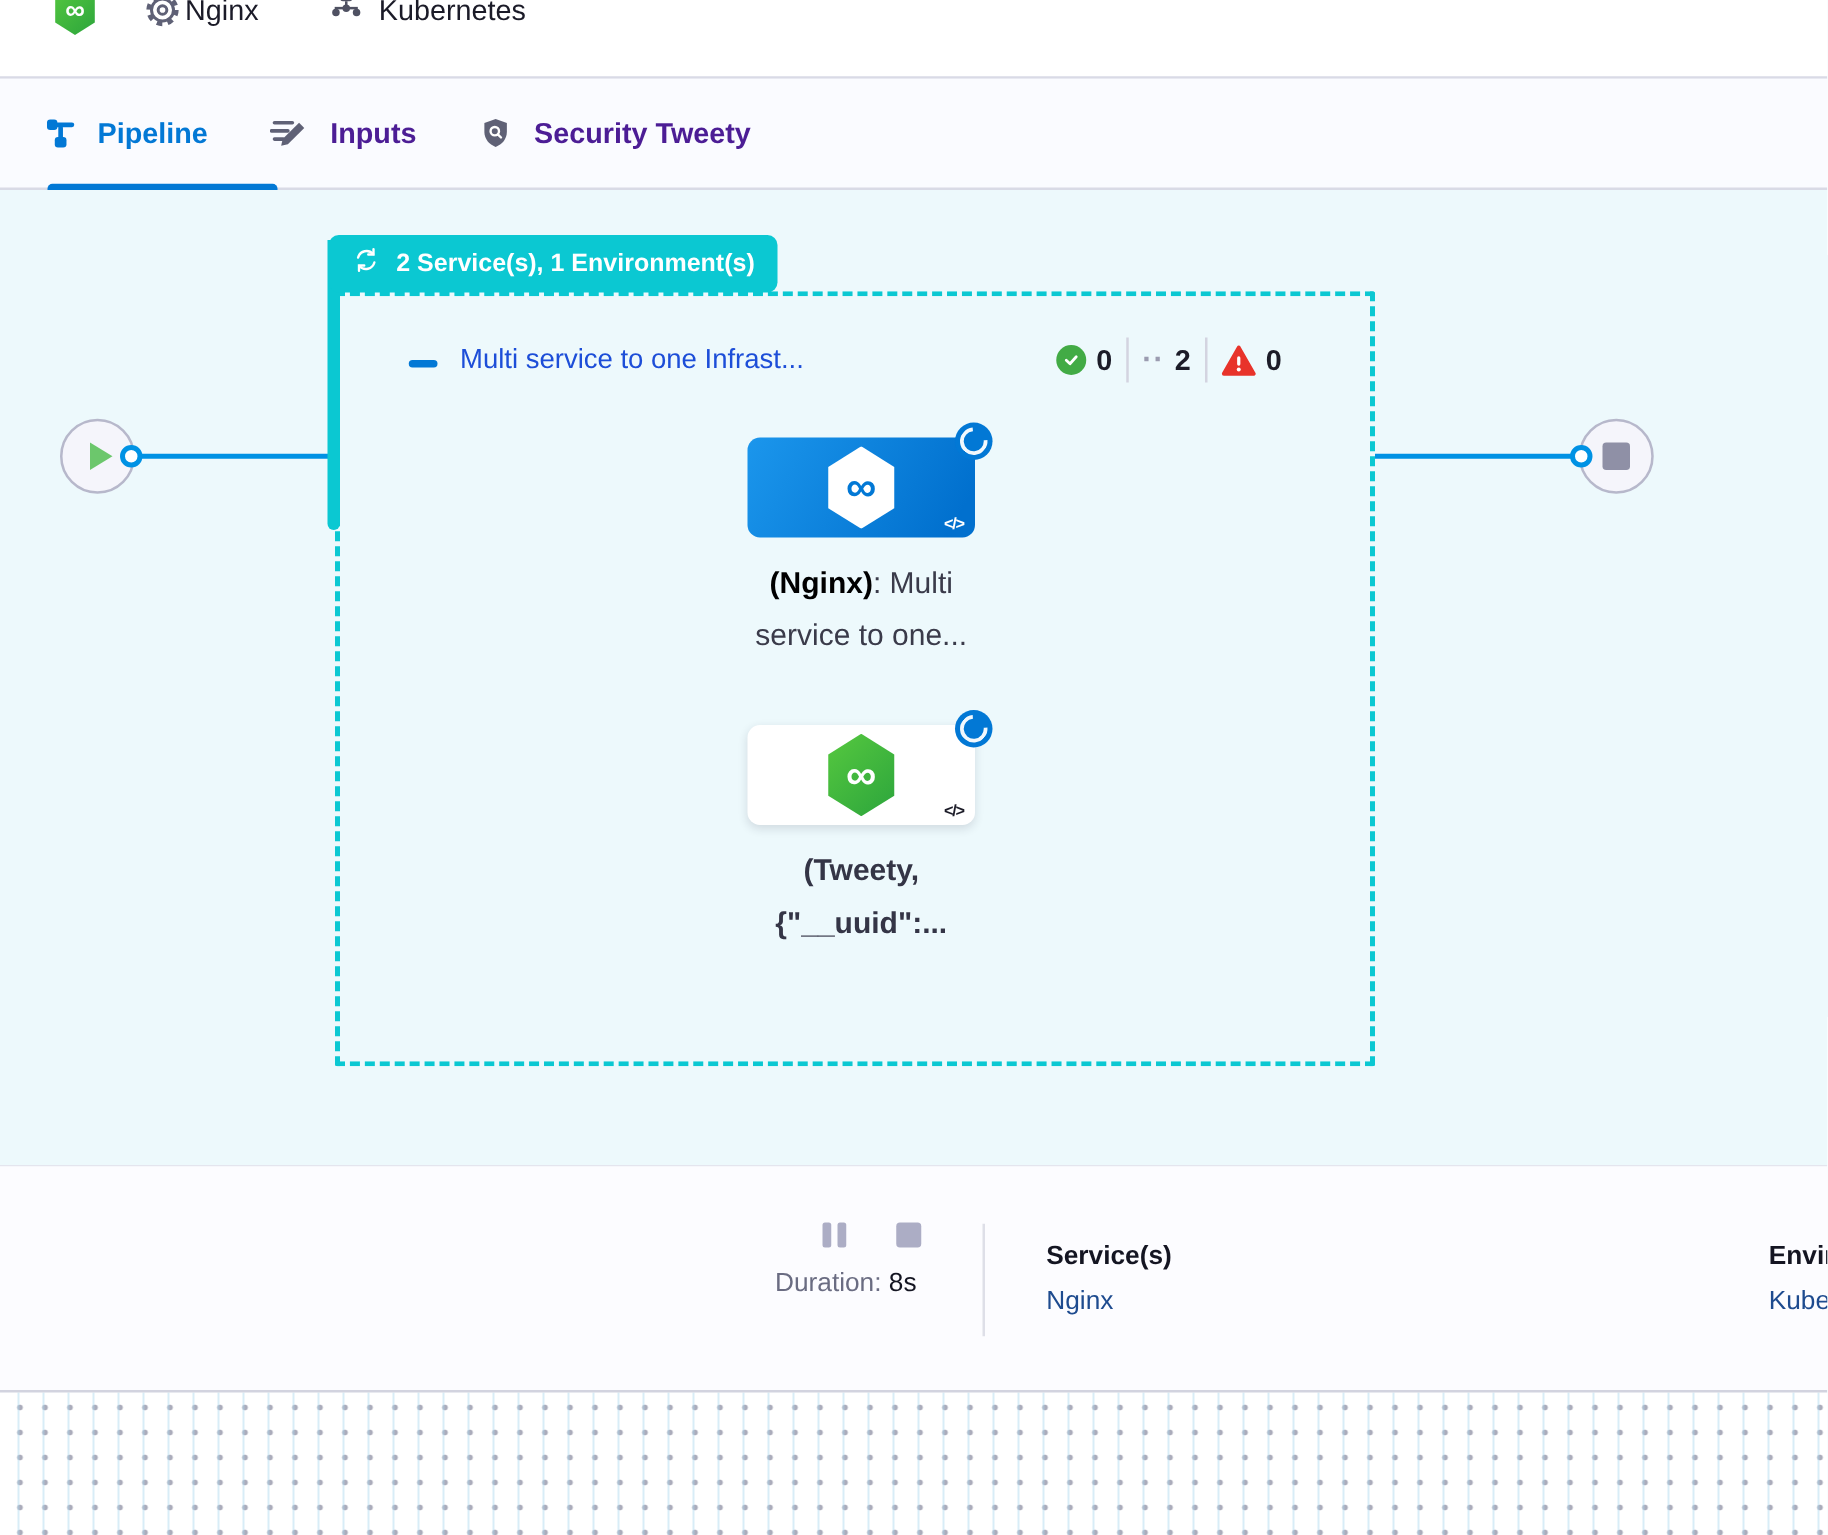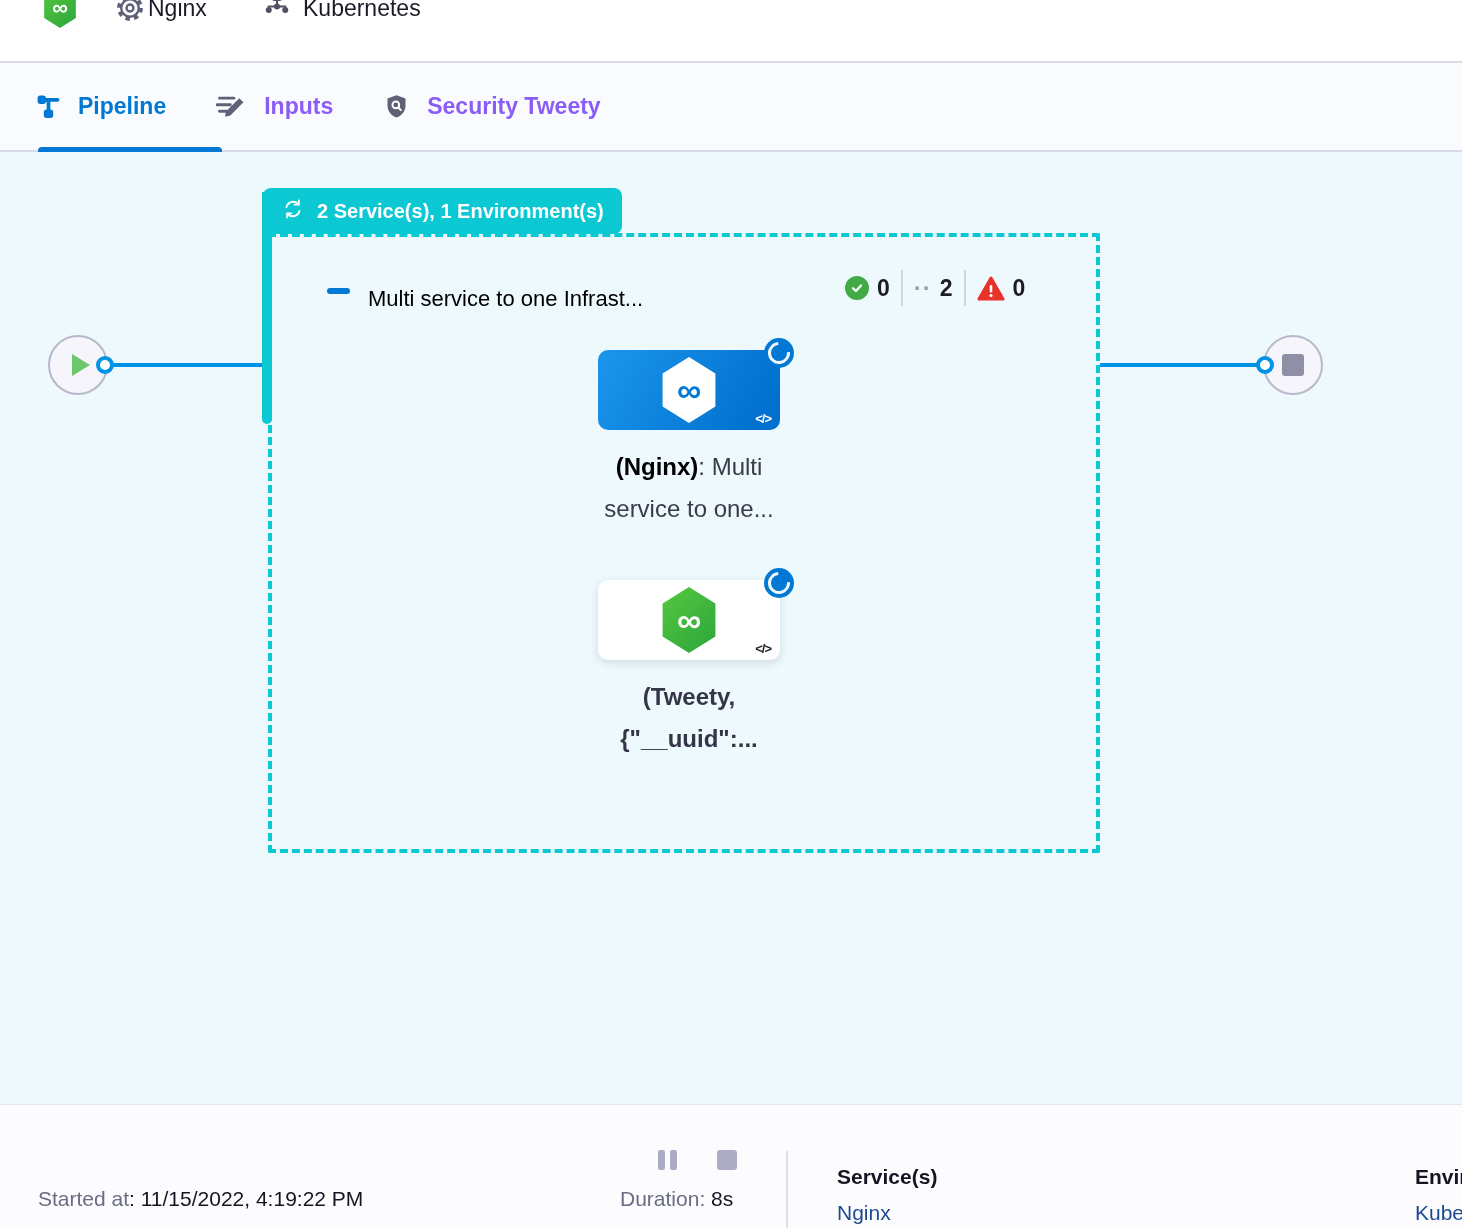--- a/index.html
+++ b/index.html
@@ -17,28 +17,28 @@
   .inf { font-weight:700; line-height:1; }
   .top-gear { position:absolute; left:114px; top:-8px; }
   .ctx-label { position:absolute; top:-7px; font-size:23px; font-weight:500; color:#1B1B28; line-height:30px; }
   .ctx-service { left:148px; }
   .ctx-env-icon { position:absolute; left:262px; top:-9px; }
   .ctx-environment { left:303px; }
 
   
   .tab-bar { position:relative; height:89px; background:#FAFBFF; border-bottom:2px solid #D9DAE6;
              display:flex; align-items:center; padding-left:36px; gap:50px; }
-  .tab { display:flex; align-items:center; gap:17px; font-size:23px; font-weight:600; color:#8b5cf6; cursor:pointer; }
+  .tab { display:flex; align-items:center; gap:17px; font-size:23px; font-weight:600; color:#4c1d95; cursor:pointer; }
   .tab .t-icon { display:flex; }
   .tab-active { color:#0278D5; }
   .tab-underline { position:absolute; left:38px; bottom:-2px; width:184px; height:5px;
                    background:#0278D5; border-radius:4px 4px 0 0; }
 
   
-  .canvas { position:relative; height:952px; background:#EDF9FC; overflow:hidden; }
+  .canvas { position:relative; height:780px; background:#EDF9FC; overflow:hidden; }
 
   .exec-node { position:absolute; width:60px; height:60px; border-radius:50%;
                background:#F5F5FB; border:2px solid #B7B8CB; display:flex; align-items:center; justify-content:center; }
   .start-node { left:48px; top:183px; }
   .end-node { left:1263px; top:183px; }
   .play-tri { width:0; height:0; border-style:solid; border-width:11px 0 11px 18px;
               border-color:transparent transparent transparent #6CC76C; margin-left:5px; }
   .stop-sq { width:22px; height:22px; background:#8F90A6; border-radius:3px; }
 
   .edge { position:absolute; height:4px; background:#0092E4; z-index:1; }
@@ -52,21 +52,21 @@
   .stage-tag { position:absolute; left:263px; top:36px; height:46px; z-index:5;
                background:#0BC8D2; border-radius:8px; display:flex; align-items:center;
                padding:0 18px; gap:12px; color:#fff; font-size:20px; font-weight:600; cursor:pointer; }
   .stage-tail { position:absolute; left:262px; top:40px; width:10px; height:232px;
                 background:#0BC8D2; border-radius:0 0 6px 6px; z-index:4; }
   .stage-box { position:absolute; left:268px; top:81px; width:832px; height:620px;
                border:4px dashed #0BC8D2; border-radius:2px; z-index:3; }
 
   .collapse-dash { position:absolute; left:327px; top:136px; width:23px; height:6px;
                    background:#0278D5; border-radius:3px; z-index:6; cursor:pointer; }
-  .stage-title { position:absolute; left:368px; top:122px; font-size:22px; color:#000000; z-index:6;margin-top:12px; }
+  .stage-title { position:absolute; left:368px; top:122px; font-size:22px; color:#1d4ed8; z-index:6; }
   .status-cluster { position:absolute; left:845px; top:118px; display:flex; align-items:center; z-index:6; }
   .status-num { font-size:23px; font-weight:600; color:#1C1C28; margin-left:8px; }
   .status-sep { width:2px; height:36px; background:#D3D4E0; margin:0 11px; }
   .check-badge { width:24px; height:24px; border-radius:50%; background:#42AB45;
                  display:flex; align-items:center; justify-content:center; }
   .dots-icon { color:#9B9CB0; font-size:24px; font-weight:700; letter-spacing:1px; line-height:10px; }
   .warn-tri { position:relative; width:28px; height:25px; }
   .warn-tri svg { display:block; }
 
   .svc-card { position:absolute; left:598px; width:182px; height:80px; border-radius:10px;
@@ -257,23 +257,20 @@
     </div>
 
     <div class="edge edge-right"></div>
     <div class="edge-dot dot-right"></div>
     <div class="exec-node end-node">
       <span class="stop-sq"></span>
     </div>
   </div>
 
   <div class="footer">
-    <div class="f-started">
-      <span class="f-muted">Started at</span><span>: 11/15/2022, 4:19:22 PM</span>
-    </div>
     <div class="ctl ctl-pause">
       <span class="ctl-bar"></span>
       <span class="ctl-bar"></span>
     </div>
     <div class="ctl ctl-stop">
       <span class="ctl-square"></span>
     </div>
     <div class="f-duration">
       <span class="f-muted">Duration: </span><span>8s</span>
     </div>

